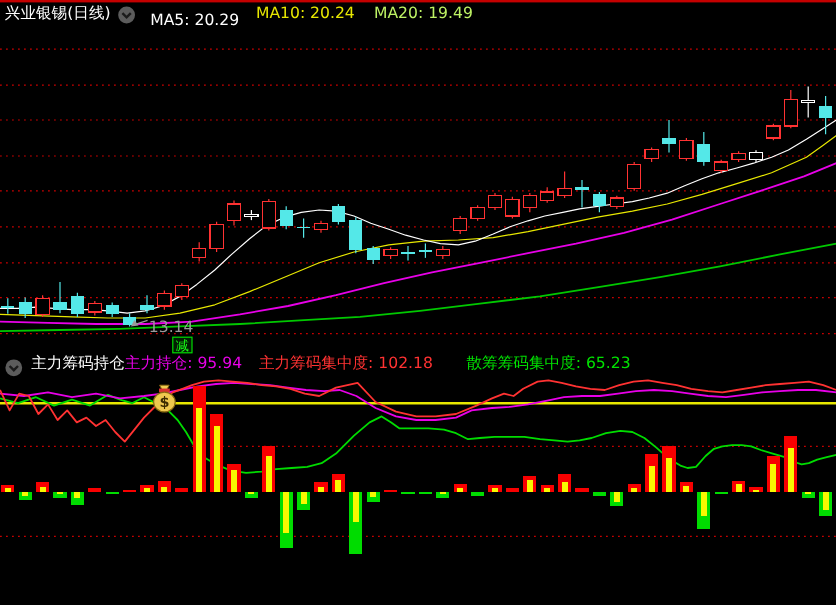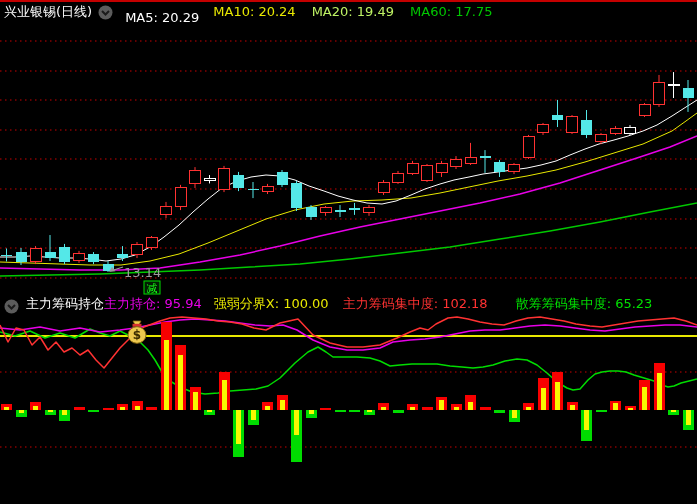--- a/index.html
+++ b/index.html
@@ -28,21 +28,20 @@
     <span class="sym">兴业银锡(日线)</span>
     <span class="chev">
       <svg width="15" height="15" viewBox="0 0 15 15">
         <circle cx="7.5" cy="7.5" r="7" fill="#5c5c5c"></circle>
         <path d="M4 6 L7.5 9.5 L11 6" stroke="#1b1b1b" stroke-width="2" fill="none"></path>
       </svg>
     </span>
     <span class="ma0" style="color: rgb(255, 255, 255);">MA5: 20.29</span>
     <span class="ma1" style="color: rgb(232, 232, 0);">MA10: 20.24</span>
     <span class="ma2" style="color: #bef264;">MA20: 19.49</span>
-    <span class="ma3" style="color: rgb(0, 200, 0);">MA60: 17.75</span>
   </div>
 
   <svg id="chart" class="chart" width="697" height="504" viewBox="0 0 697 504">
       <g>
         <line x1="0" y1="41" x2="697" y2="41" stroke="#c80000" stroke-width="1" stroke-dasharray="1.5 3.5"></line>
         <line x1="0" y1="71" x2="697" y2="71" stroke="#c80000" stroke-width="1" stroke-dasharray="1.5 3.5"></line>
         <line x1="0" y1="100" x2="697" y2="100" stroke="#c80000" stroke-width="1" stroke-dasharray="1.5 3.5"></line>
         <line x1="0" y1="130" x2="697" y2="130" stroke="#c80000" stroke-width="1" stroke-dasharray="1.5 3.5"></line>
         <line x1="0" y1="159" x2="697" y2="159" stroke="#c80000" stroke-width="1" stroke-dasharray="1.5 3.5"></line>
         <line x1="0" y1="189" x2="697" y2="189" stroke="#c80000" stroke-width="1" stroke-dasharray="1.5 3.5"></line>
@@ -298,17 +297,16 @@
 
   <div class="hdr hdr-sub">
     <span class="chev">
       <svg width="15" height="15" viewBox="0 0 15 15">
         <circle cx="7.5" cy="7.5" r="7" fill="#5c5c5c"></circle>
         <path d="M4 6 L7.5 9.5 L11 6" stroke="#1b1b1b" stroke-width="2" fill="none"></path>
       </svg>
     </span>
     <span class="ttl">主力筹码持仓</span>
     <span class="st0" style="color: rgb(232, 0, 232);">主力持仓: 95.94</span>
-    <span class="st1" style="color: rgb(232, 232, 0);">强弱分界X: 100.00</span>
     <span class="st2" style="color: rgb(255, 50, 50);">主力筹码集中度: 102.18</span>
     <span class="st3" style="color: rgb(0, 224, 0);">散筹筹码集中度: 65.23</span>
   </div>
 </div>
 
 </body></html>

